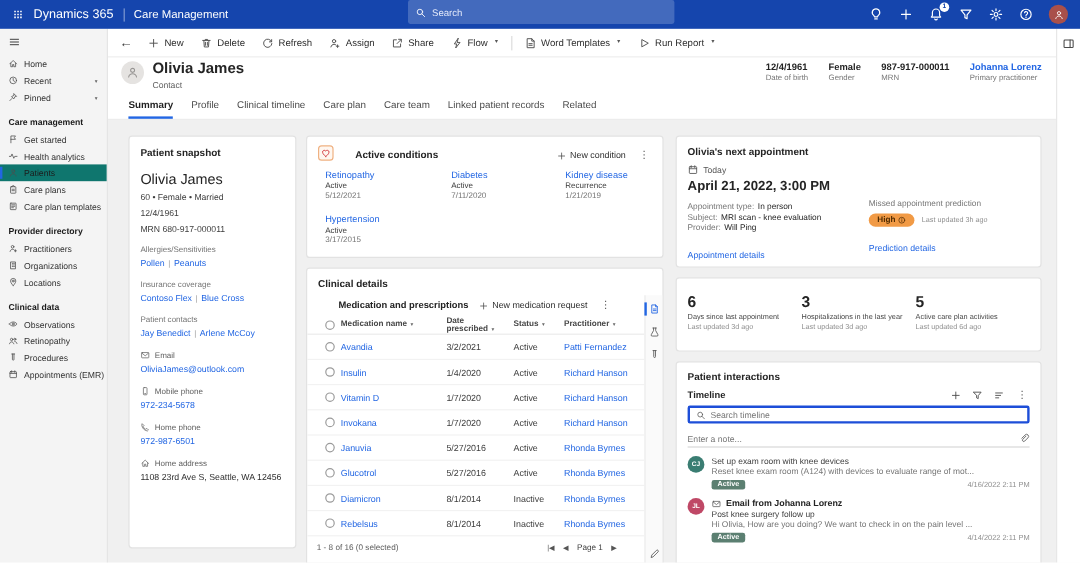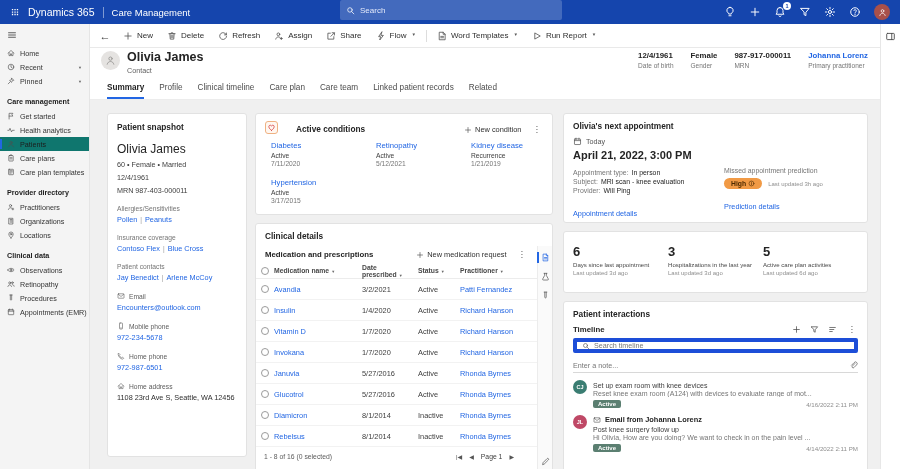--- a/index.html
+++ b/index.html
@@ -86,30 +86,30 @@
 
 .conditions{left:165px;top:13px;width:298px;height:102px}
 .cond-chip{width:13px;height:13px;border:1px solid #efb182;border-radius:3px;background:#fff7f0;display:flex;align-items:center;justify-content:center;color:#d13438}
 .cond-chip .ic{width:9px;height:9px}
 .cond-grid{display:grid;grid-template-columns:105px 95px 1fr;row-gap:11px;padding:3px 9px 8px 15px}
 .cond-name{display:block;font-size:7.7px;color:var(--accent,#2266e3)}
 .cond-status{font-size:6.7px;color:#3d3d3d;margin-top:2px}
 .cond-date{font-size:6.7px;color:#757575;margin-top:1px}
 
 .clinical{left:165px;top:123px;width:298px;height:250px}
-.clin-sub{display:flex;align-items:flex-end;padding:5px 9px 4px;margin-right:15px}
+.clin-sub{display:flex;align-items:flex-end;padding:5px 26px 4px;margin-right:15px}
 .clin-sub-title{font-size:7.8px;font-weight:700}
 .rail{position:absolute;right:0;top:22px;bottom:0;width:15px;background:#fafafa;border-left:1px solid #ececec;display:flex;flex-direction:column;align-items:center;gap:10px;padding:7px 0 6px}
 .rail-btn{position:relative;width:9px;height:9px;color:#5b5b5b;background:none;border:0;padding:0;display:flex}
 .rail-btn .ic{width:9px;height:9px}
 .rail-btn.active{color:var(--accent,#2266e3)}
 .rail-btn.active::before{content:"";position:absolute;left:-4px;top:-1px;bottom:-1px;width:2px;background:var(--accent,#2266e3)}
 .rail-spacer{flex:1}
 .med-table{margin-right:15px}
-.mt-head,.mt-row{display:flex;align-items:center;padding-left:0}
+.mt-head,.mt-row{display:flex;align-items:center;padding-left:10px}
 .mt-head{height:16px;border-bottom:1px solid #ececec;font-size:6.8px;font-weight:700;color:#474747}
 .mt-row{height:21px;border-bottom:1px solid #f2f2f2;font-size:7.4px}
 .cc{width:18px;display:flex;justify-content:center}
 .cn{width:88px}.cd{width:56px}.cs{width:42px}.cp{flex:1}
 .rowcheck{width:8px;height:8px;border:1px solid #9b9b9b;border-radius:50%;background:#fff;padding:0}
 .mt-row .cn a,.mt-row .cp a{color:var(--accent,#2266e3)}
 .mt-row .cd,.mt-row .cs{color:#3d3d3d}
 .sortg{font-size:4px;color:#6b6b6b;margin-left:2px}
 .mt-foot{display:flex;align-items:center;height:18px;padding:0 8px;font-size:6.8px;color:#5c5c5c;margin-right:15px}
 .pager{margin-left:auto;display:flex;align-items:center;gap:7px}
@@ -141,21 +141,21 @@
 .ind-value{font-size:13px;font-weight:700}
 .ind-label{font-size:6.1px;color:#474747;margin-top:2px;white-space:nowrap}
 .ind-updated{font-size:6px;color:#8f8f8f;margin-top:2px;white-space:nowrap}
 
 .interactions{left:473px;top:201px;width:305px;height:172px;padding:7px 9px}
 .tl-head{display:flex;align-items:center;margin-top:6px}
 .tl-title{font-size:7.8px;font-weight:700}
 .tl-icons{margin-left:auto;display:flex;align-items:center;gap:9px}
 .tlb{width:9px;height:9px;color:#474747;background:none;border:0;padding:0;display:flex}
 .tlb .ic{width:9px;height:9px}
-.tl-search{margin-top:4px;height:15px;border:4px solid #1d4ed8;border-radius:2px;display:flex;align-items:center;gap:4px;padding:0 5px}
+.tl-search{margin-top:4px;height:15px;border:2px solid #1d4ed8;border-radius:2px;display:flex;align-items:center;gap:4px;padding:0 5px}
 .tl-search .ic{width:8px;height:8px;color:#5c5c5c}
 .tl-search input,.tl-note input{flex:1;border:0;outline:0;background:none;font-size:7.2px;color:#242424;min-width:0}
 .tl-search input::placeholder,.tl-note input::placeholder{color:#767676}
 .tl-note{margin-top:5px;height:15px;border-bottom:1px solid #d8d8d8;display:flex;align-items:center;gap:4px}
 .tl-note .ic{width:9px;height:9px;color:#5c5c5c}
 .tl-entry{display:flex;gap:6px;margin-top:7px}
 .tl-avatar{width:14px;height:14px;border-radius:50%;background:#3a7d72;color:#fff;font-size:5.5px;font-weight:700;display:flex;align-items:center;justify-content:center;flex:none}
 .tl-body{flex:1;min-width:0}
 .tl-trow{display:flex;align-items:center;gap:4px}
 .tl-trow .ic{width:8px;height:8px;color:#5c5c5c}
@@ -539,38 +539,38 @@
     <button class="tab">Related</button>
   </div>
 
   <div class="canvas">
 
     <section class="card snapshot">
       <div class="card-title">Patient snapshot</div>
       <div class="snap-name">Olivia James</div>
       <div class="snap-line">60 • Female • Married</div>
       <div class="snap-line">12/4/1961</div>
-      <div class="snap-line">MRN 987-403-000011</div>
+      <div class="snap-line">MRN 680-917-000011</div>
       <div class="snap-label">Allergies/Sensitivities</div>
       <div class="snap-links"><a href="#">Pollen</a><span class="lsep">|</span><a href="#">Peanuts</a></div>
       <div class="snap-label">Insurance coverage</div>
       <div class="snap-links"><a href="#">Contoso Flex</a><span class="lsep">|</span><a href="#">Blue Cross</a></div>
       <div class="snap-label">Patient contacts</div>
       <div class="snap-links"><a href="#">Jay Benedict</a><span class="lsep">|</span><a href="#">Arlene McCoy</a></div>
       <div class="c-meth">
         <div class="c-meth-label">
             <span class="ic">
               <svg viewBox="0 0 16 16" fill="none" stroke="currentColor" stroke-width="1.3" stroke-linecap="round" stroke-linejoin="round">
                 <rect x="2" y="3.6" width="12" height="8.8" rx="1"></rect>
                 <path d="M2.6 4.6L8 9l5.4-4.4"></path>
               </svg>
             </span>
             <span>Email</span>
           </div>
-        <a href="#" class="c-meth-value">Encounters@outlook.com</a>
+        <a href="#" class="c-meth-value">OliviaJames@outlook.com</a>
       </div>
       <div class="c-meth">
         <div class="c-meth-label">
             <span class="ic">
               <svg viewBox="0 0 16 16" fill="none" stroke="currentColor" stroke-width="1.3" stroke-linecap="round" stroke-linejoin="round">
                 <rect x="5" y="2" width="6" height="12" rx="1.2"></rect>
                 <path d="M7.2 12h1.6"></path>
               </svg>
             </span>
             <span>Mobile phone</span>
@@ -619,28 +619,28 @@
                   <path d="M8 3v10M3 8h10"></path>
                 </svg>
               </span>
               <span>New condition</span>
             </button>
           <button class="dots">⋮</button>
         </div>
       </div>
       <div class="cond-grid">
         <div>
+            <a href="#" class="cond-name">Retinopathy</a>
+            <div class="cond-status">Active</div>
+            <div class="cond-date">5/12/2021</div>
+          </div>
+        <div>
             <a href="#" class="cond-name">Diabetes</a>
             <div class="cond-status">Active</div>
             <div class="cond-date">7/11/2020</div>
-          </div>
-        <div>
-            <a href="#" class="cond-name">Retinopathy</a>
-            <div class="cond-status">Active</div>
-            <div class="cond-date">5/12/2021</div>
           </div>
         <div>
             <a href="#" class="cond-name">Kidney disease</a>
             <div class="cond-status">Recurrence</div>
             <div class="cond-date">1/21/2019</div>
           </div>
         <div>
             <a href="#" class="cond-name">Hypertension</a>
             <div class="cond-status">Active</div>
             <div class="cond-date">3/17/2015</div>

